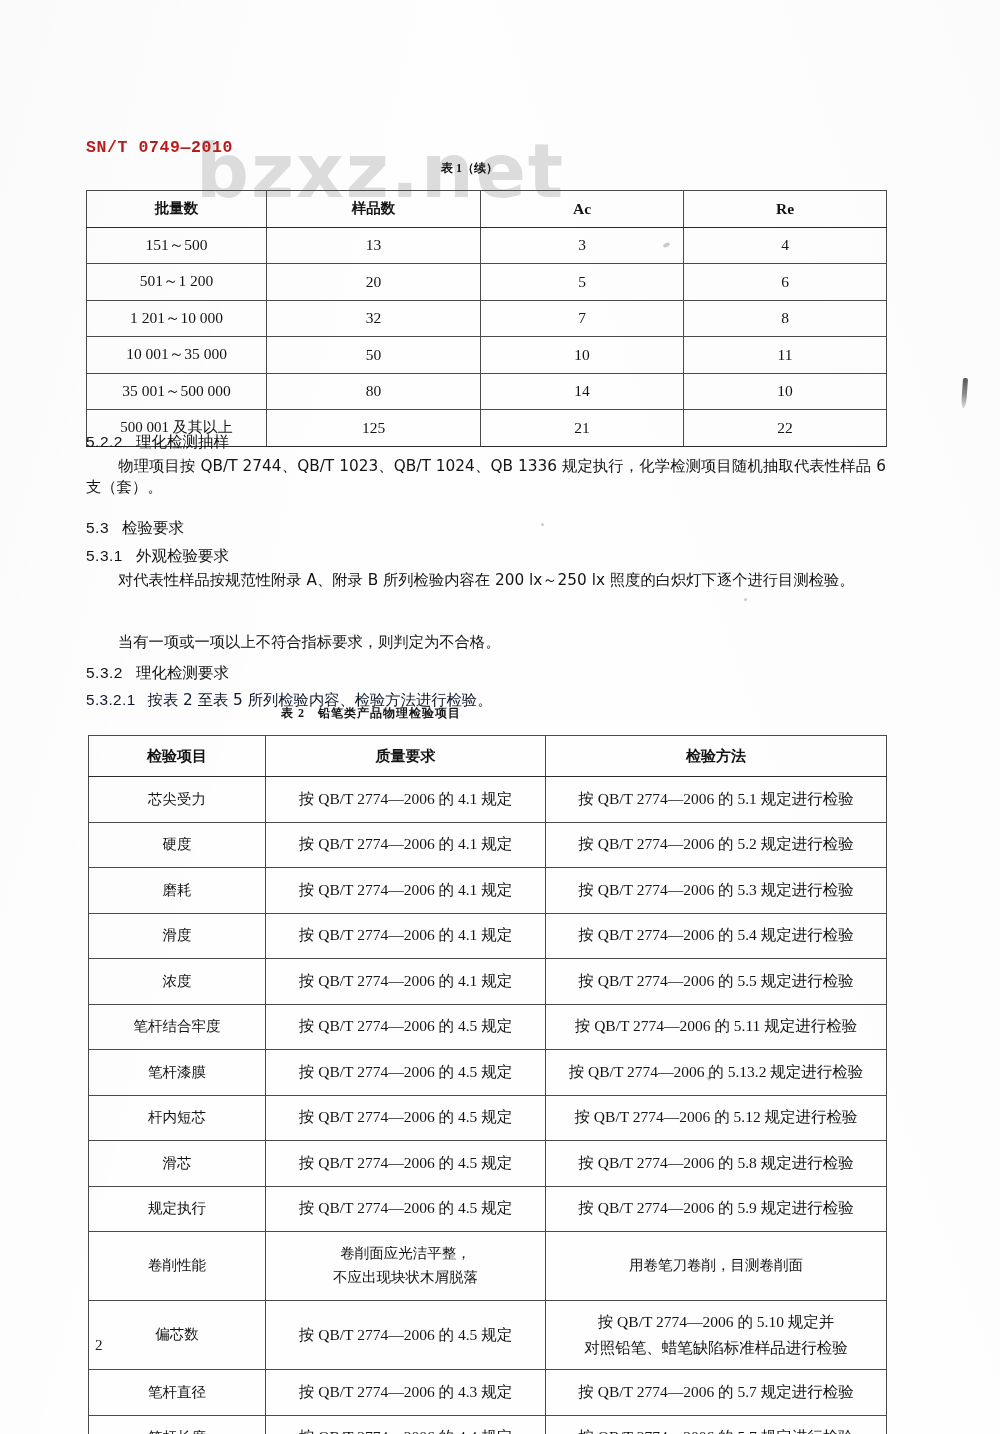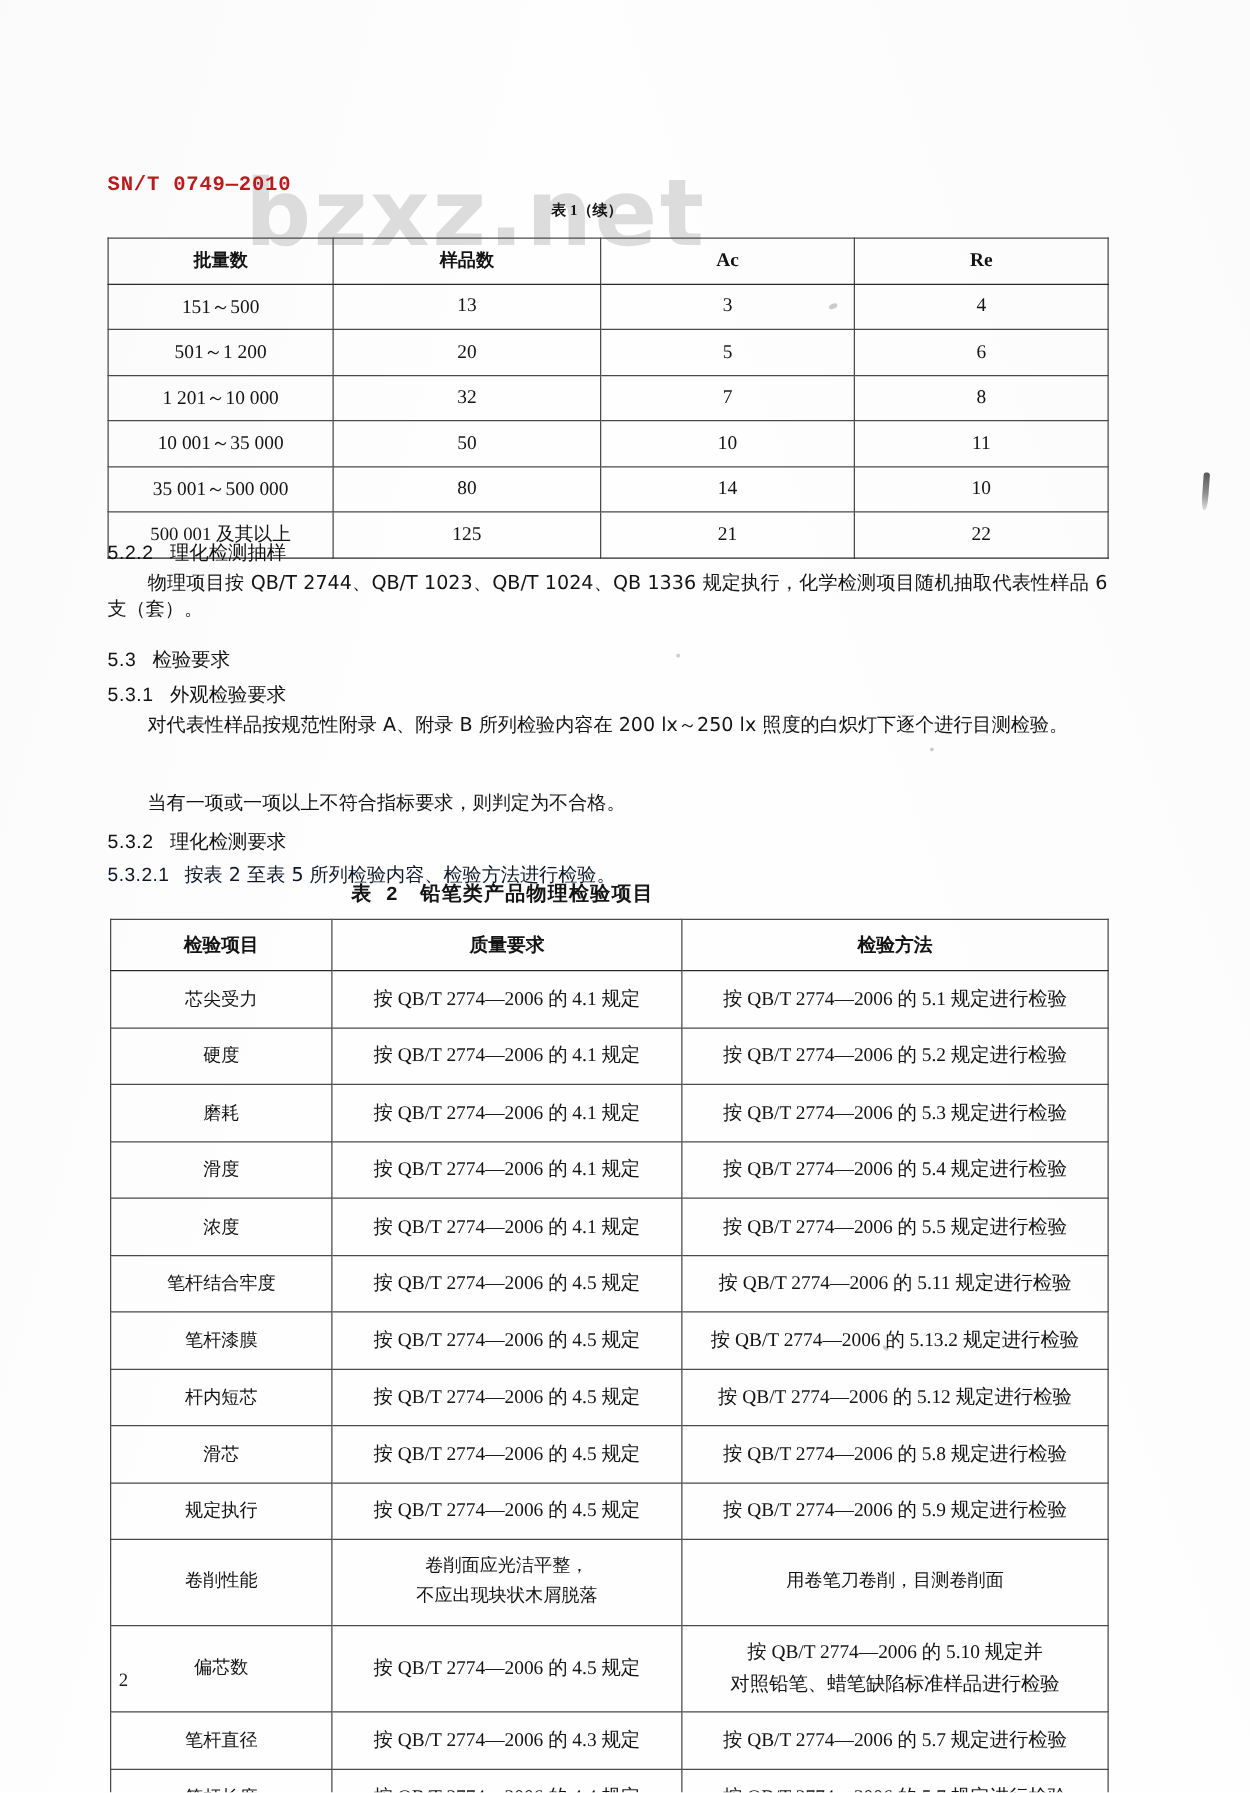--- a/index.html
+++ b/index.html
@@ -57,23 +57,23 @@
     font-weight: bold;
     font-size: 16.5px;
     letter-spacing: 0.6px;
     color: #b91c1c;
     margin-top: 24px;
   }
 
   
   .table-caption {
     position: absolute;
-    font-family: Liberation Mono, monospace;
+    font-family: Liberation Serif, serif;
     font-weight: bold;
-    font-size: 16px;
+    font-size: 12px;
     color: #151515;
     white-space: nowrap;
   }
   #cap-t1 { left: 441px; top: 160px; font-family: "Liberation Serif", serif; font-weight: bold; font-size: 12px; }
   #cap-t2 { left: 281px; top: 705px; letter-spacing: 1px; }
 
   
   table.doc-table {
     position: absolute;
     border-collapse: collapse;

